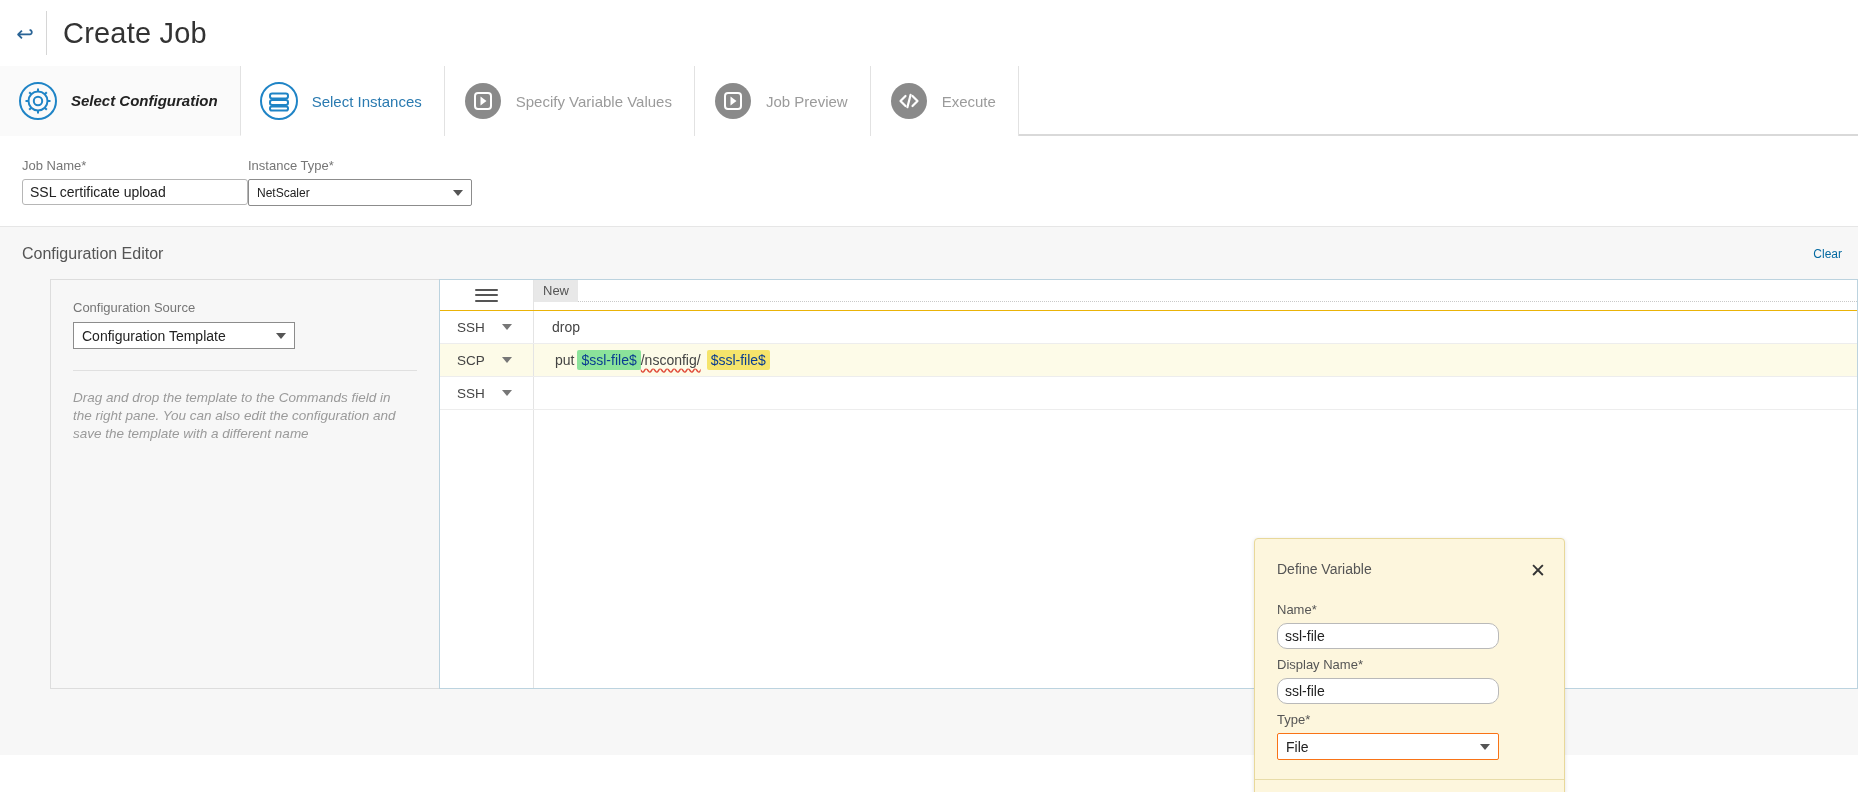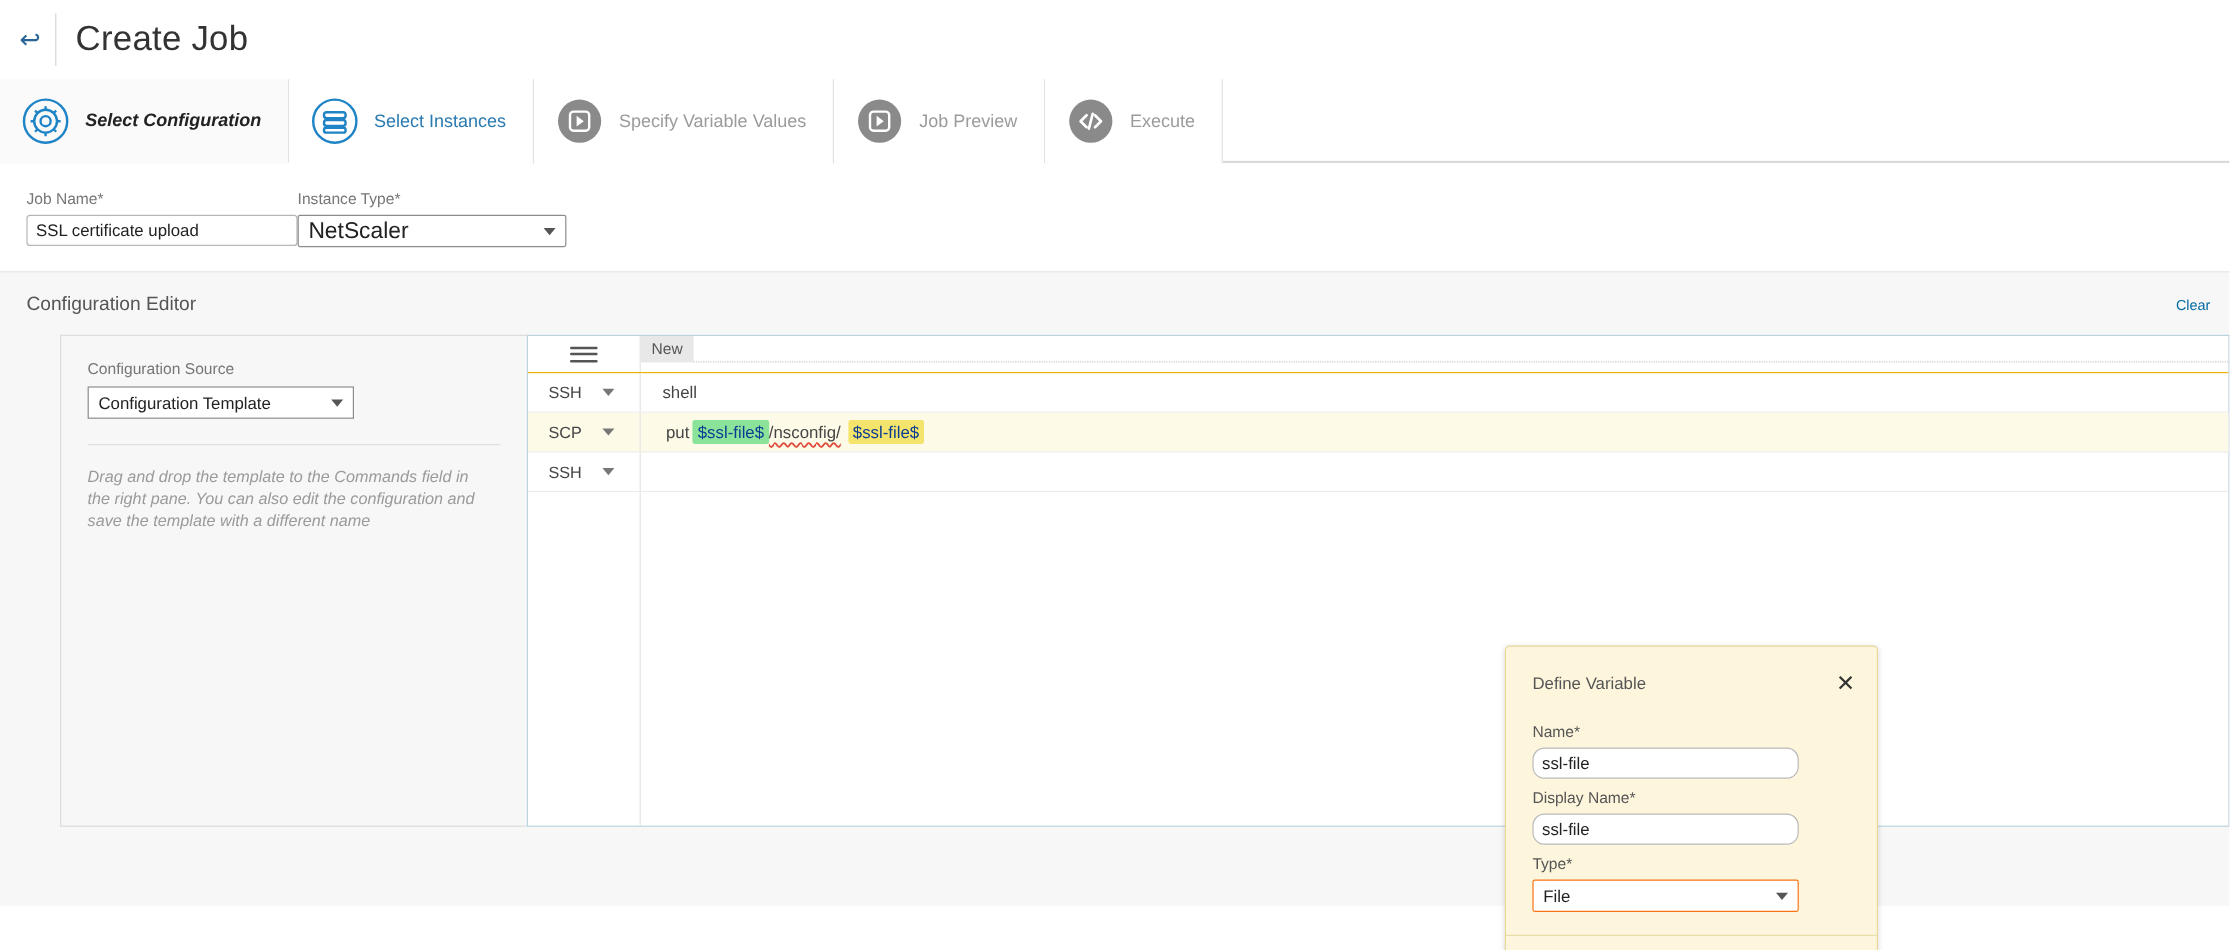--- a/index.html
+++ b/index.html
@@ -42,21 +42,21 @@
   .field { display:flex; flex-direction:column; }
   .field-label { font-size:13px; color:#767676; margin-bottom:6px; }
   .text-input {
     width:226px; height:26px; border:1px solid #b6b6b6; border-radius:3px;
     padding: 0 7px; font-size:14px; color:#222; font-family:"Liberation Sans", sans-serif;
     background:#fff; outline:none;
   }
   .select-box {
     width:224px; height:27px; border:1px solid #8c8c8c; border-radius:2px;
     display:flex; align-items:center; justify-content:space-between;
-    padding: 0 8px; font-size:19px; color:#222; background:#fff; cursor:pointer;
+    padding: 0 8px; font-size:12px; color:#222; background:#fff; cursor:pointer;
   }
   .caret { width:0;height:0;border-left:5px solid transparent;border-right:5px solid transparent;border-top:6px solid #555; }
 
   
   .conf-section { background:#f7f7f7; border-top:1px solid #e6e6e6; height:529px; position:relative; }
   .conf-head { display:flex; align-items:center; justify-content:space-between; padding: 18px 8px 16px 22px; }
   .conf-title { font-size:16px; color:#555; }
   .clear-link { font-size:12px; color:#0369a1; cursor:pointer; padding-right: 8px; }
 
   .conf-body { display:flex; margin: 0 0 0 22px; }
@@ -251,21 +251,21 @@
             <span class="newtab">New</span>
             <span class="tabstrip-dots"></span>
           </div>
         </div>
 
         <div class="cmd-row">
           <div class="gutter">
             <span>SSH</span>
             <span class="caret"></span>
           </div>
-          <div class="cmd-text">shell</div>
+          <div class="cmd-text">drop</div>
         </div>
 
         <div class="cmd-row hl">
           <div class="gutter">
             <span>SCP</span>
             <span class="caret"></span>
           </div>
           <div class="cmd-text">
             <span class="tok">put </span>
             <span class="tok-green">$ssl-file$</span>

